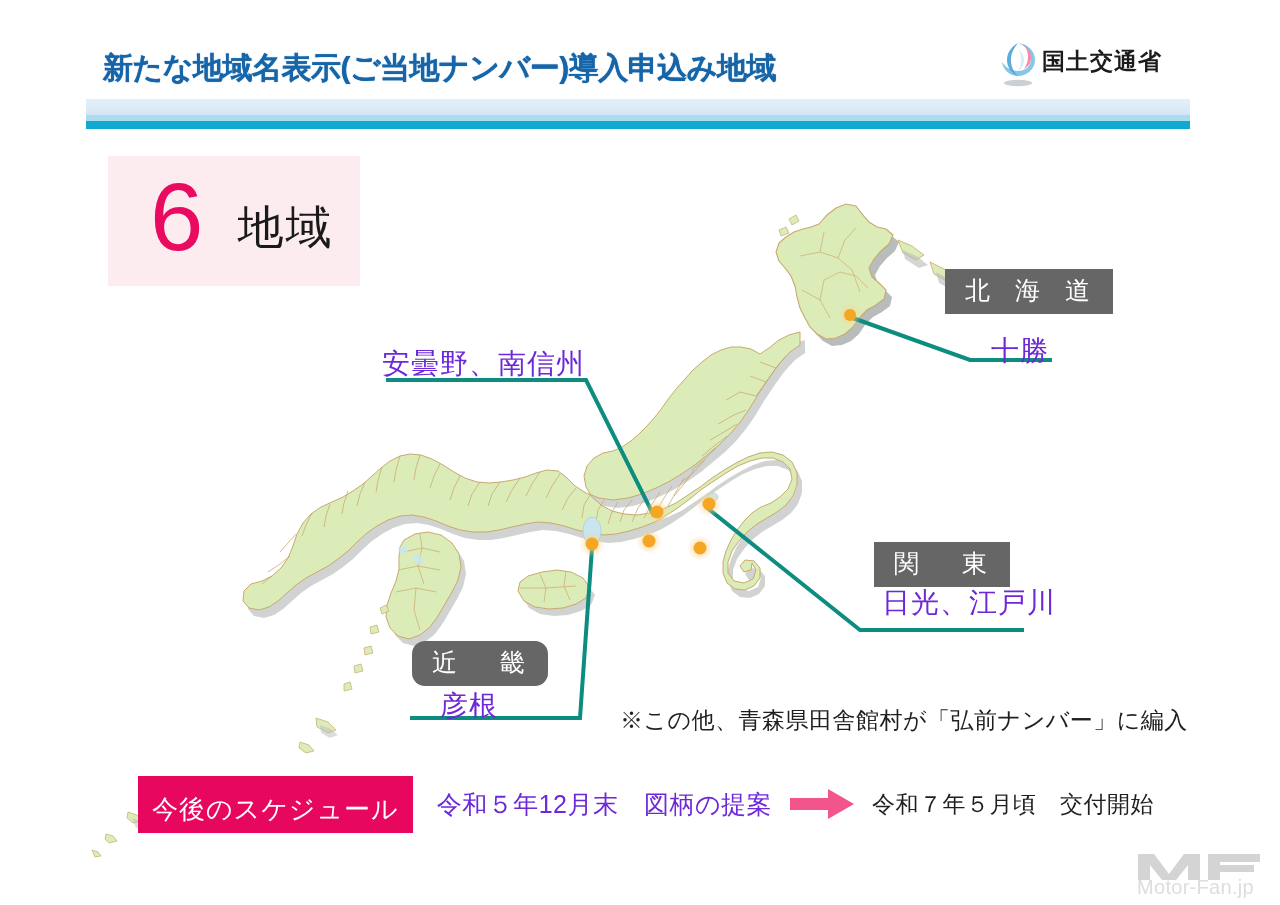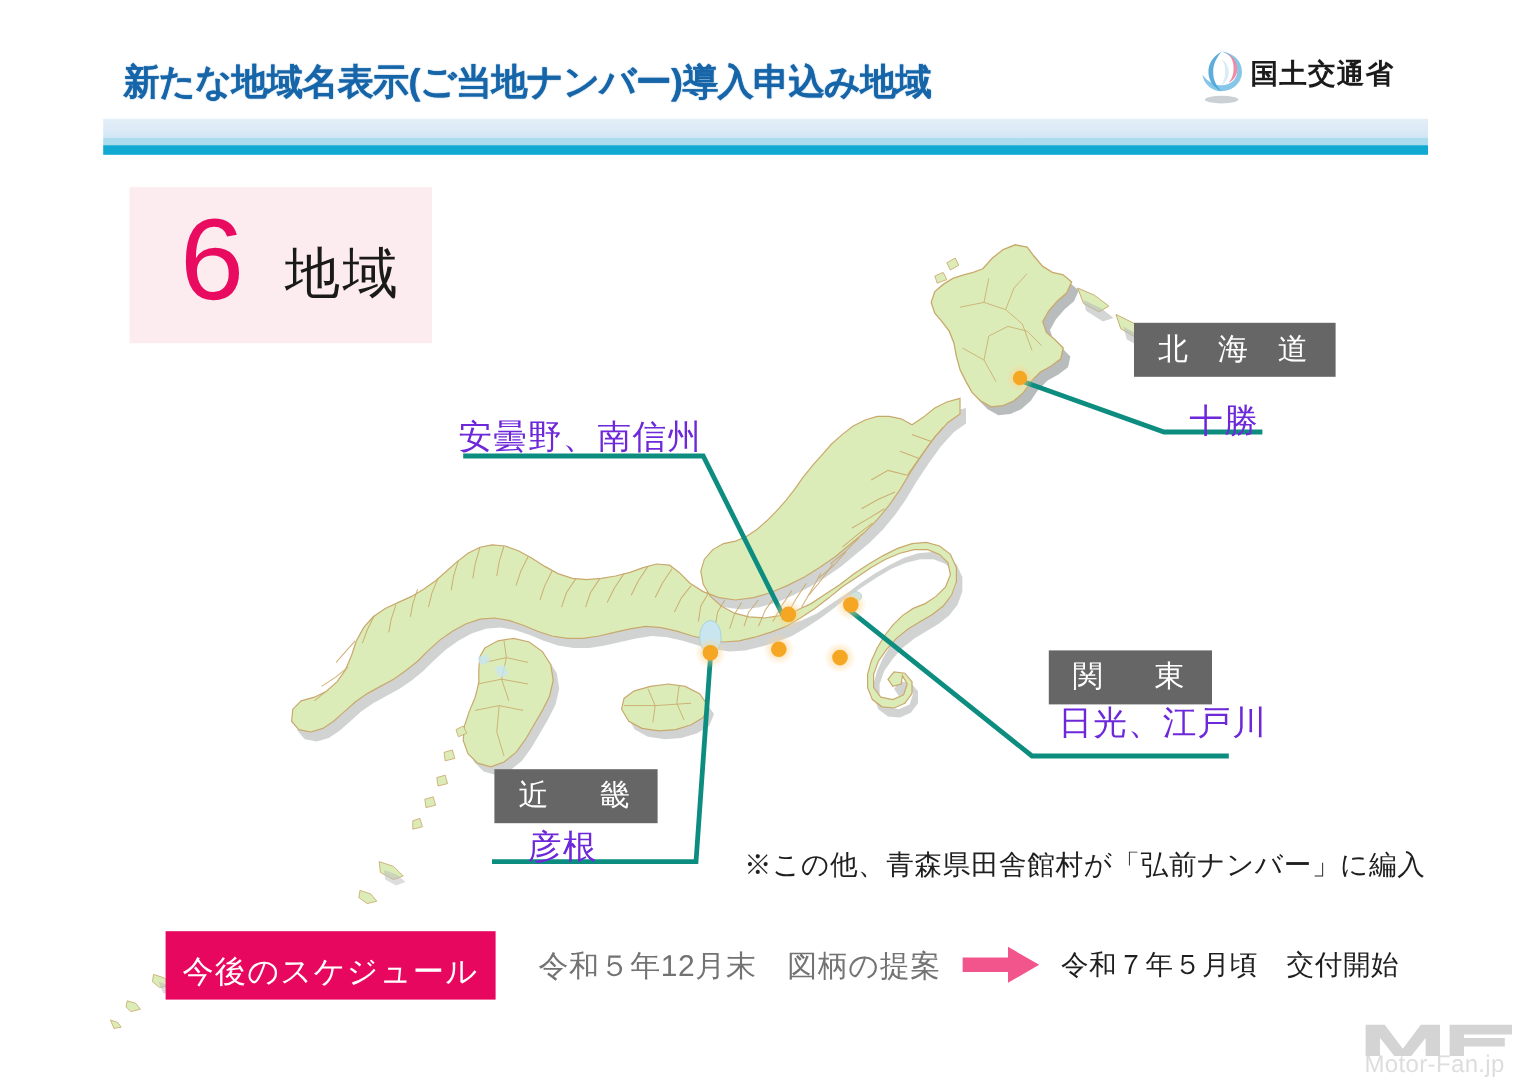--- a/index.html
+++ b/index.html
@@ -76,21 +76,21 @@
     letter-spacing: 1px;
     white-space: nowrap;
   }
 
   #region-box-hokushinetsu { left: 409px; top: 301px; }
   #region-sub-hokushinetsu { left: 382px; top: 345px; }
   #region-box-hokkaido     { left: 945px; top: 269px; }
   #region-sub-hokkaido     { left: 991px; top: 332px; }
   #region-box-kanto        { left: 874px; top: 542px; }
   #region-sub-kanto        { left: 858px; top: 584px; margin-left: 24px; }
-  #region-box-kinki        { left: 412px; top: 641px; }
+  #region-box-kinki        { left: 412px; top: 641px; border-radius: 13px; }
   #region-sub-kinki        { left: 440px; top: 687px; }
 
   
   #footnote {
     position: absolute; left: 620px; top: 705px;
     font-size: 23px; color: #1f1f1f; white-space: nowrap;
     letter-spacing: 0.5px;
     text-align: center;
   }
 
@@ -98,21 +98,21 @@
   #schedule-row {
     position: absolute; left: 138px; top: 784px;
     display: flex; align-items: center; height: 40px;
   }
   #schedule-tag {
     background: #e8075e; color: #ffffff;
     font-size: 26px; letter-spacing: 1px;
     padding: 16px 14px 6px 14px; white-space: nowrap;
   }
   #schedule-step1 {
-    font-size: 25px; color: #737373; margin-left: 36px; white-space: nowrap;
+    font-size: 25px; color: #6d28d9; margin-left: 24px; white-space: nowrap;
     letter-spacing: 0.5px;
   }
   #schedule-arrow { margin: 0 16px 0 18px; }
   #schedule-step2 {
     font-size: 23px; color: #1f1f1f; white-space: nowrap; letter-spacing: 0.5px;
   }
 
   
   #watermark { position: absolute; left: 1136px; top: 836px; width: 136px; height: 62px; }
   #watermark-text {

